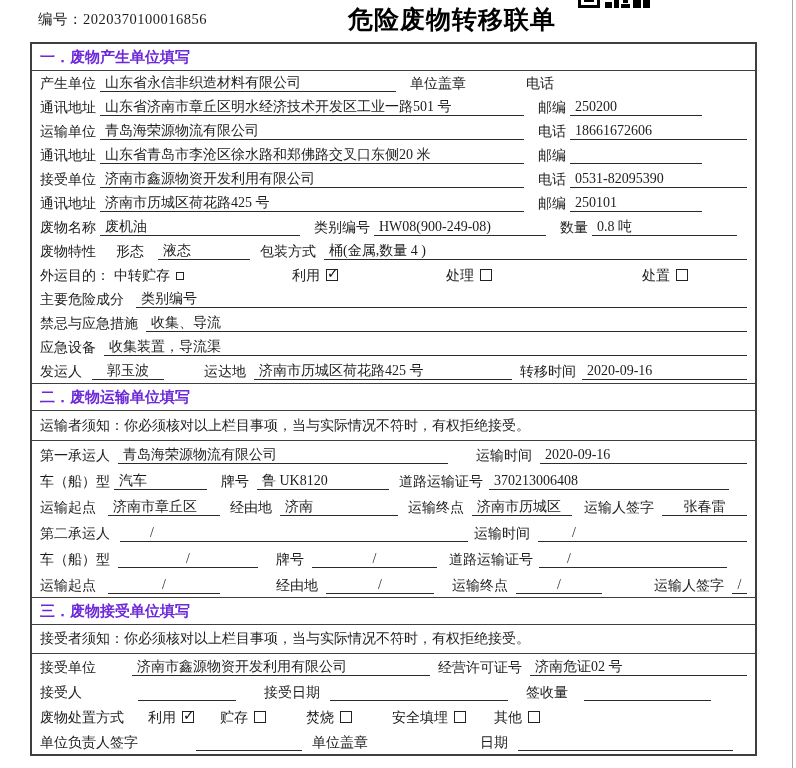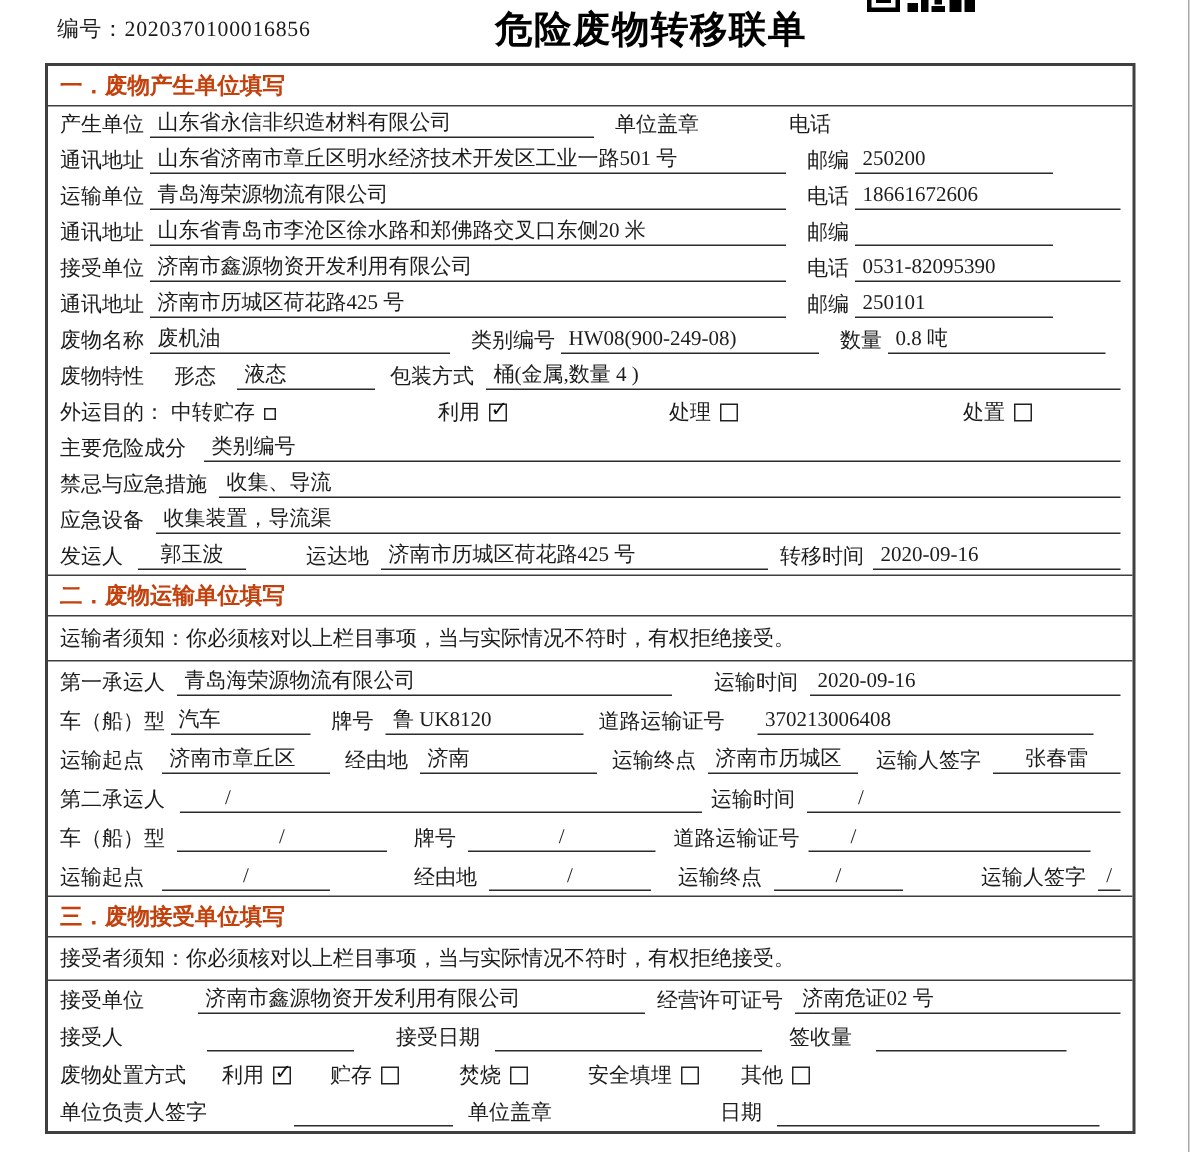--- a/index.html
+++ b/index.html
@@ -4,32 +4,32 @@
 <style>
   html,body{margin:0;padding:0;}
   body{
     width:796px;height:768px;background:#ffffff;position:relative;overflow:hidden;
     font-family:"Liberation Serif","DejaVu Serif",serif;color:#1c1c1c;font-size:14px;
   }
   .page-edge{position:absolute;top:0;right:3px;width:1px;height:768px;background:#a8a8a8;}
   
   .serial{position:absolute;left:38px;top:10px;font-size:14.5px;letter-spacing:.5px;}
   .doc-title{
-    position:absolute;left:330px;top:3px;font-size:25px;font-weight:bold;letter-spacing:1px;
+    position:absolute;left:348px;top:3px;font-size:25px;font-weight:bold;letter-spacing:1px;
     font-family:"Liberation Sans","DejaVu Sans",sans-serif;color:#000;
   }
   .qr{position:absolute;left:578px;top:0;}
   
   .form{
     position:absolute;left:30px;top:42px;width:727px;box-sizing:border-box;
     border:2px solid #3f3f3f;background:#fff;
   }
   .sec-header{
     display:flex;align-items:center;height:26px;padding-left:8px;
-    font-family:"Liberation Sans","DejaVu Sans",sans-serif;font-weight:bold;font-size:15px;color:#c2410c;
+    font-family:"Liberation Sans","DejaVu Sans",sans-serif;font-weight:bold;font-size:15px;color:#6d28d9;
     border-bottom:1px solid #3f3f3f;
   }
   .sec-top{border-top:1px solid #3f3f3f;}
   .notice{display:flex;align-items:center;height:29px;padding-left:8px;border-bottom:1px solid #3f3f3f;}
   .s2-notice{height:29px;}
   .s3-notice{height:28px;}
   .row{
     display:flex;align-items:flex-end;height:24px;padding:0 8px 3px 8px;box-sizing:border-box;
   }
   .s2 .row{height:26px;}
@@ -183,21 +183,21 @@
       <span class="lbl" style="margin-left:28px;">运输时间</span>
       <span class="fld grow" style="margin-left:8px;">2020-09-16</span>
     </div>
 
     <div class="row">
       <span class="lbl">车（船）型</span>
       <span class="fld" style="width:93px;">汽车</span>
       <span class="lbl" style="margin-left:14px;">牌号</span>
       <span class="fld" style="width:132px;margin-left:8px;">鲁 UK8120</span>
       <span class="lbl" style="margin-left:10px;">道路运输证号</span>
-      <span class="fld grow" style="margin-left:22px;margin-right:18px;">370213006408</span>
+      <span class="fld grow" style="margin-left:6px;margin-right:18px;">370213006408</span>
     </div>
 
     <div class="row">
       <span class="lbl">运输起点</span>
       <span class="fld" style="width:112px;margin-left:12px;">济南市章丘区</span>
       <span class="lbl" style="margin-left:10px;">经由地</span>
       <span class="fld" style="width:118px;margin-left:8px;">济南</span>
       <span class="lbl" style="margin-left:10px;">运输终点</span>
       <span class="fld" style="width:100px;margin-left:8px;">济南市历城区</span>
       <span class="lbl" style="margin-left:12px;">运输人签字</span>

